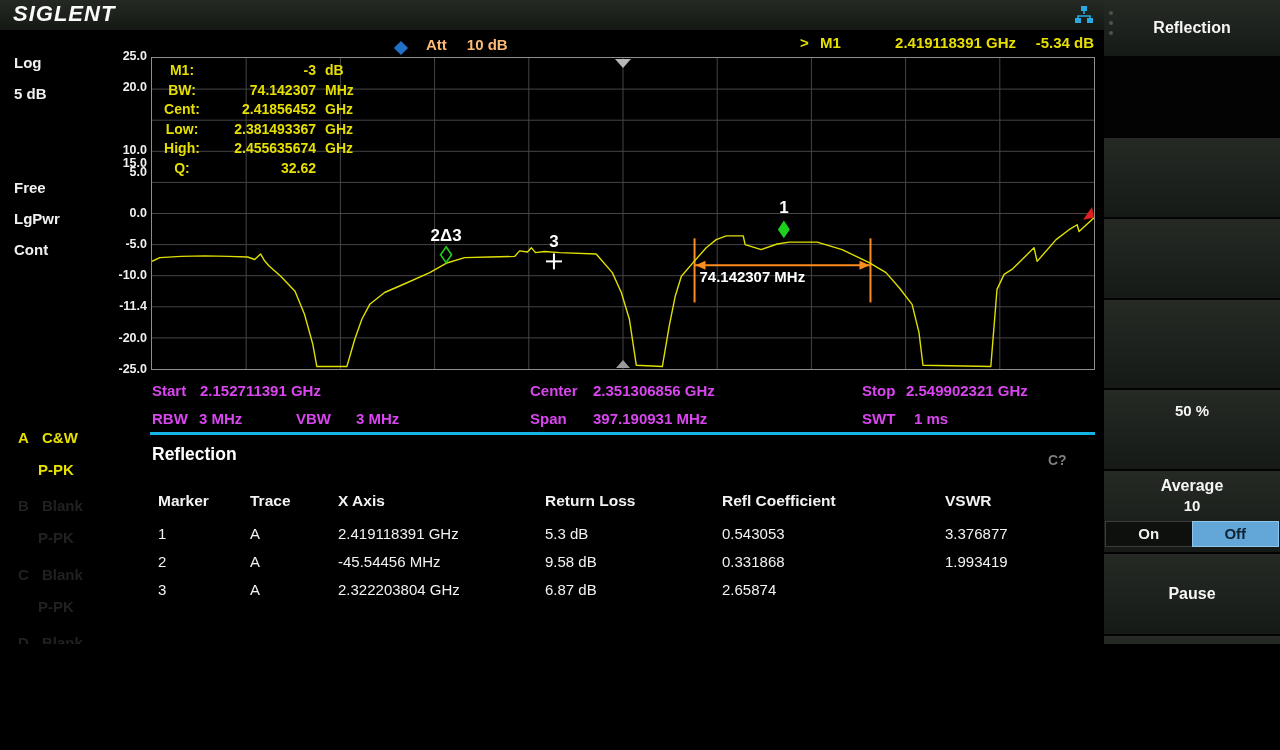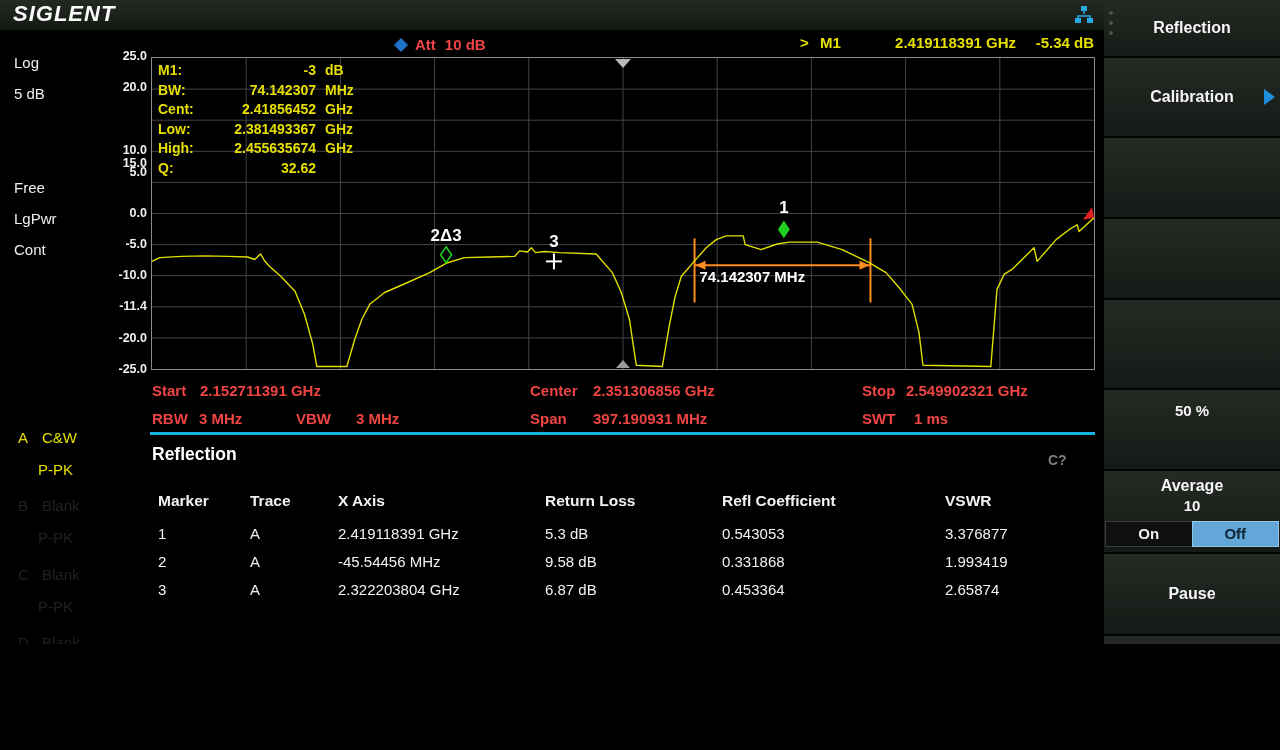--- a/index.html
+++ b/index.html
@@ -8,61 +8,61 @@
           font-family:"Liberation Sans",sans-serif;color:#f0f0f0}
 
   
   .topbar{position:absolute;left:0;top:0;width:1104px;height:30px;
           background:linear-gradient(180deg,#242924,#151913)}
   .logo{position:absolute;left:13px;top:1px;color:#fafafa;font-size:22px;font-weight:bold;
         font-style:italic;letter-spacing:1px}
   .net-icon{position:absolute;left:1073px;top:4px;width:22px;height:22px}
 
   
-  .att-row{position:absolute;left:396px;top:36px;display:flex;align-items:center;gap:9px;
-           color:#ef4444;font-size:15px;font-weight:bold}
+  .att-row{position:absolute;left:396px;top:36px;display:flex;align-items:flex-end;gap:20px;
+           color:#fdba74;font-size:15px;font-weight:bold}
   .att-diamond{width:10px;height:10px;background:#1f72c8;transform:rotate(45deg)}
 
   
   .readouts{position:absolute;left:800px;top:34px;width:294px}
   .readout-row{position:absolute;left:0;width:294px;height:22px;display:flex;
                color:#e6df00;font-size:15px;font-weight:bold}
   .ro-prefix{width:20px}
   .ro-name{width:70px}
   .ro-value{width:126px;text-align:right}
   .ro-level{width:78px;text-align:right}
 
   
   .graph{position:absolute;left:151px;top:57px;width:944px;height:313px;border:1px solid #8d8d8d;background:#000}
   .graph svg{display:block;width:100%;height:100%}
   .yaxis{position:absolute;left:100px;top:0;width:47px;height:380px}
   .ytick{position:absolute;right:0;font-size:12.5px;font-weight:bold;color:#f0f0f0;white-space:nowrap}
 
   
   .infobox{position:absolute;left:158px;top:61px}
   .ib-row{display:flex;height:19.5px;line-height:19.5px;color:#e6df00;font-size:14px;font-weight:bold}
-  .ib-label{width:48px;text-align:left}
+  .ib-label{width:48px;text-align:center}
   .ib-value{width:110px;text-align:right}
   .ib-unit{width:50px;padding-left:9px;text-align:left}
 
   
-  .fb{position:absolute;color:#ef4444;font-size:15px;font-weight:bold;white-space:nowrap}
+  .fb{position:absolute;color:#d946ef;font-size:15px;font-weight:bold;white-space:nowrap}
   .cyan-line{position:absolute;left:150px;top:432px;width:945px;height:3px;background:#15b4e4}
 
   
   .meas-title{position:absolute;left:152px;top:444px;color:#fff;font-size:17.5px;font-weight:bold}
   .corr{position:absolute;left:1048px;top:452px;color:#7e7e7e;font-size:14px;font-weight:bold}
   .mtable{position:absolute;left:158px;top:492px;width:912px;display:grid;
           grid-template-columns:92px 88px 207px 177px 223px 115px;
           grid-template-rows:33px 28px 28px 28px;
           color:#f2f2f2;font-size:15px}
   .mtable .hdr{font-weight:bold;font-size:15.5px}
 
   
-  .lp{position:absolute;color:#f0f0f0;font-size:15px;font-weight:normal;white-space:nowrap}
+  .lp{position:absolute;color:#f0f0f0;font-size:15px;font-weight:bold;white-space:nowrap}
   .trace-active{color:#e6df00}
   .trace-inactive{color:#212121}
 
   
   .sidebar{position:absolute;left:1104px;top:0;width:176px;height:750px;background:#030303}
   .sbtn{position:absolute;left:0;width:176px;background:linear-gradient(180deg,#252a25,#161a16);
         color:#f5f5f5;font-size:16px;font-weight:bold;text-align:center;cursor:pointer}
   .dots{position:absolute;left:5px;top:11px;display:flex;flex-direction:column;gap:6px}
   .dots i{width:4px;height:4px;border-radius:50%;background:#4d524d;display:block}
   .cal-arrow{position:absolute;right:5px;top:50%;margin-top:-8px;width:0;height:0;
@@ -256,37 +256,32 @@
       <div>2</div>
       <div>A</div>
       <div>-45.54456 MHz</div>
       <div>9.58 dB</div>
       <div>0.331868</div>
       <div>1.993419</div>
       <div>3</div>
       <div>A</div>
       <div>2.322203804 GHz</div>
       <div>6.87 dB</div>
-      <div>0.453364</div>
       <div>2.65874</div>
     </div>
 
   <div class="sidebar">
     <div class="sbtn" style="top:0;height:56px;line-height:56px">
       <span class="dots">
           <i></i>
           <i></i>
           <i></i>
         </span>
       <span>Reflection</span>
     </div>
-    <div class="sbtn" style="top:58px;height:78px;line-height:78px">
-      <span>Calibration</span>
-      <span class="cal-arrow"></span>
-    </div>
     <div class="sbtn" style="top:138px;height:79px"></div>
     <div class="sbtn" style="top:219px;height:79px"></div>
     <div class="sbtn" style="top:300px;height:88px"></div>
     <div class="sbtn" style="top:390px;height:79px">
       <div style="padding-top:12px;font-size:15px">50 %</div>
     </div>
     <div class="sbtn" style="top:471px;height:81px">
       <div style="padding-top:6px">Average</div>
       <div style="padding-top:2px;font-size:15px">10</div>
       <div class="toggle">

